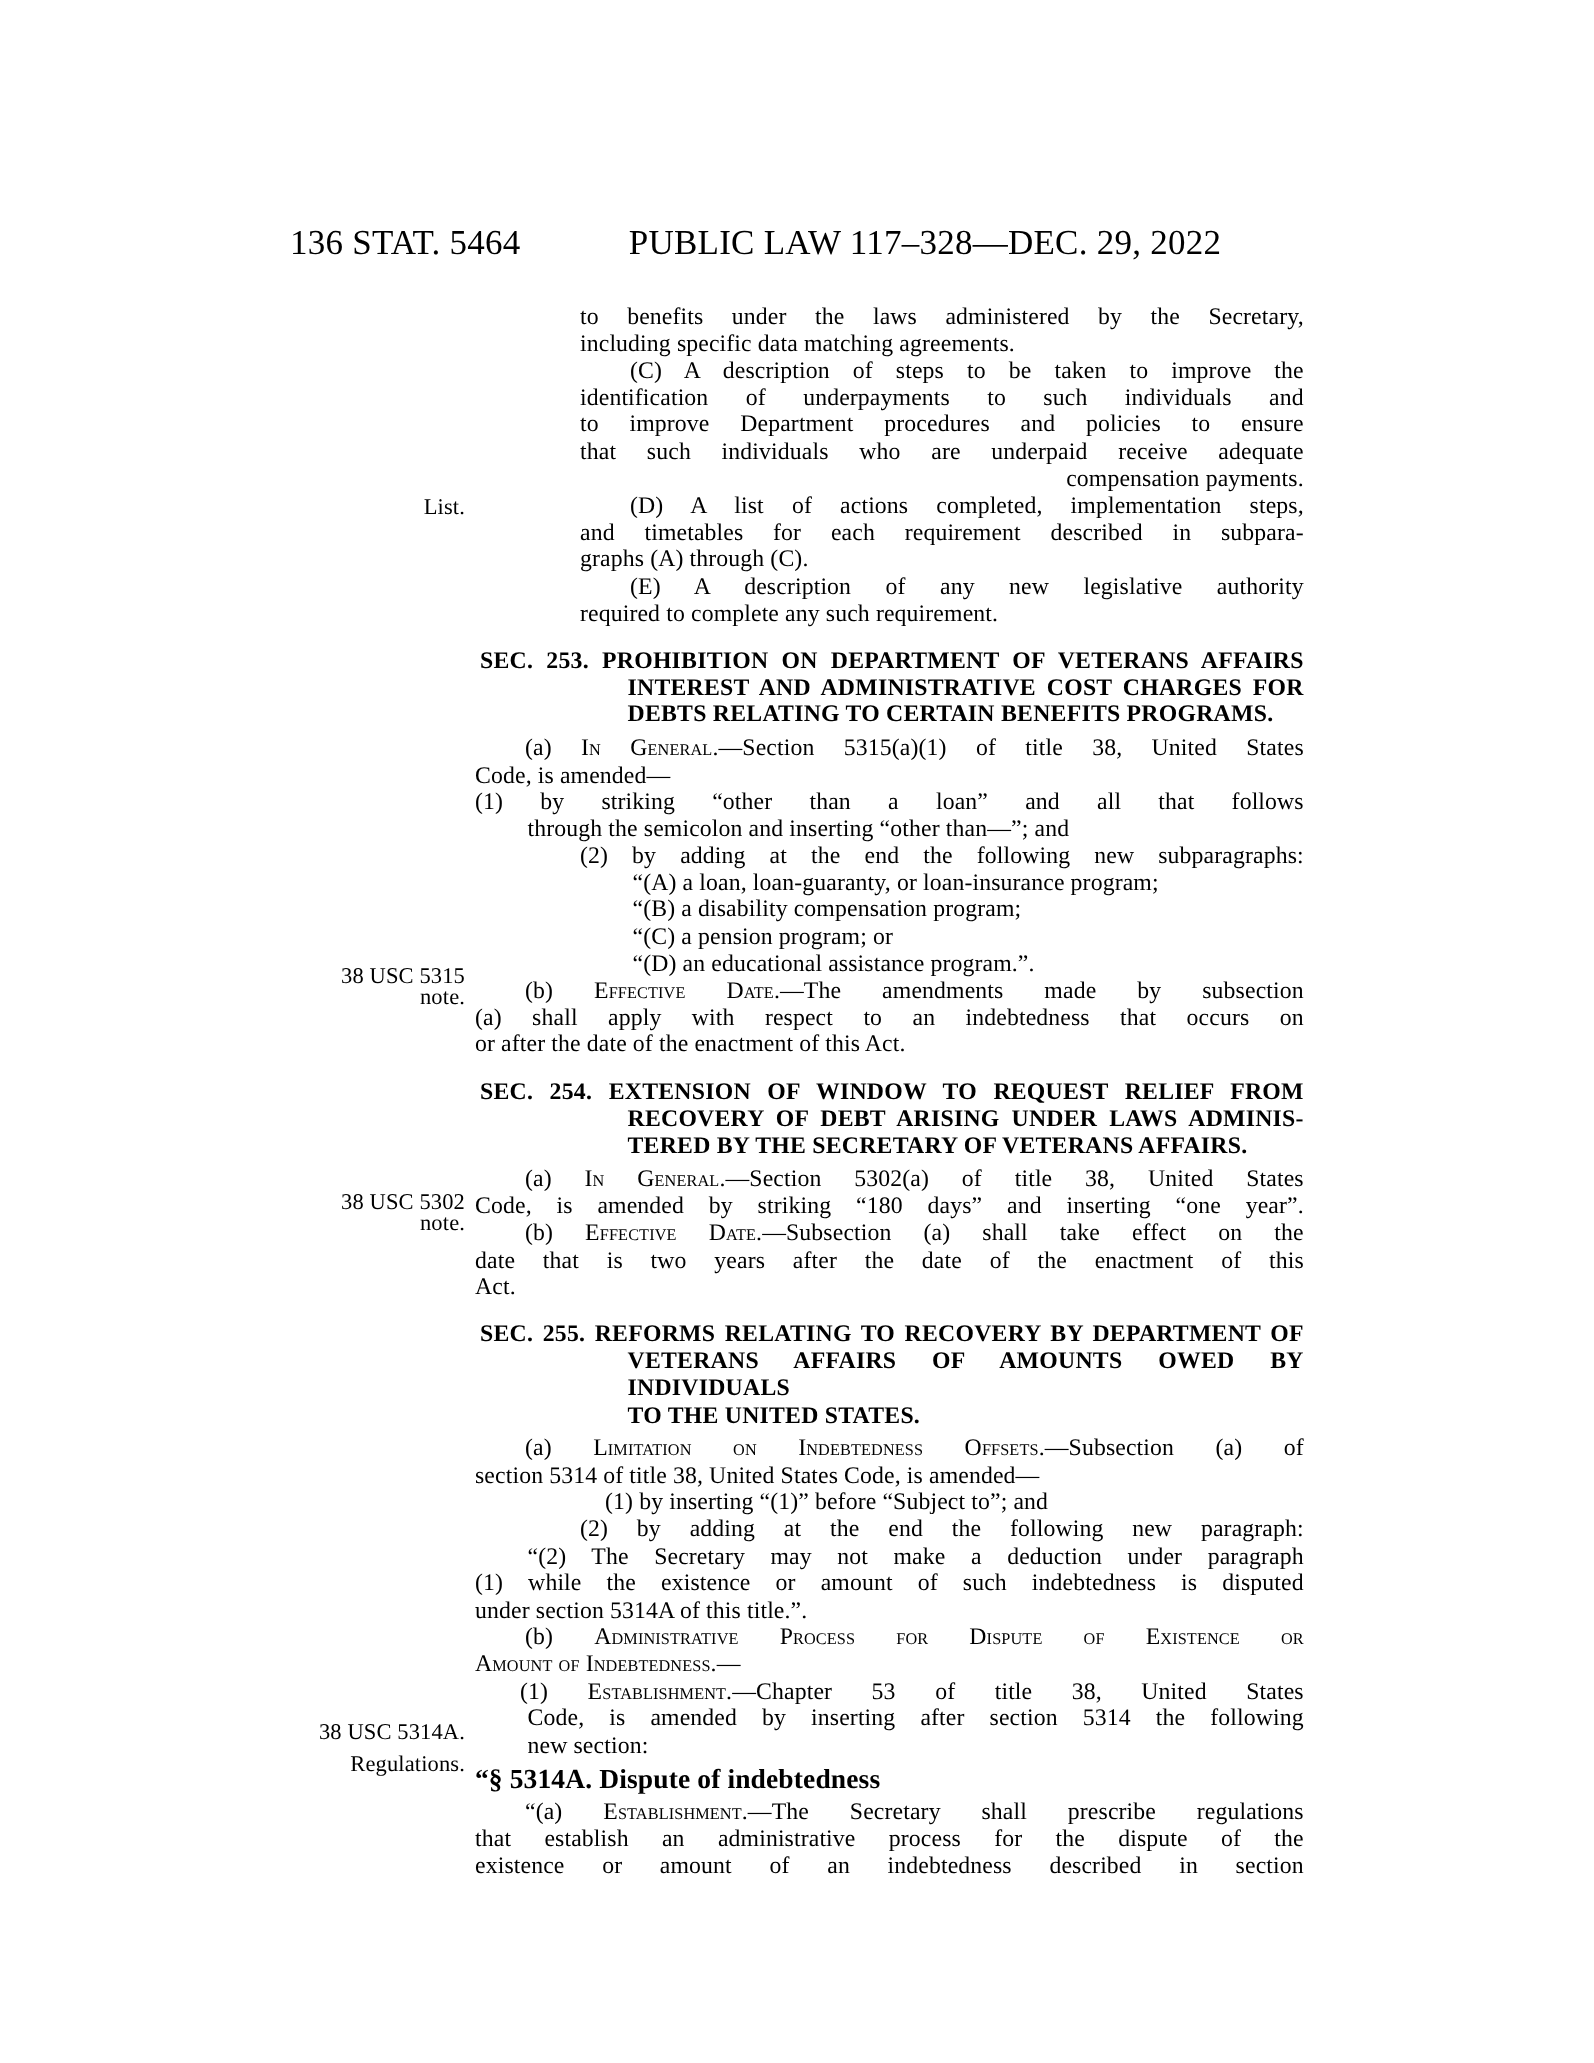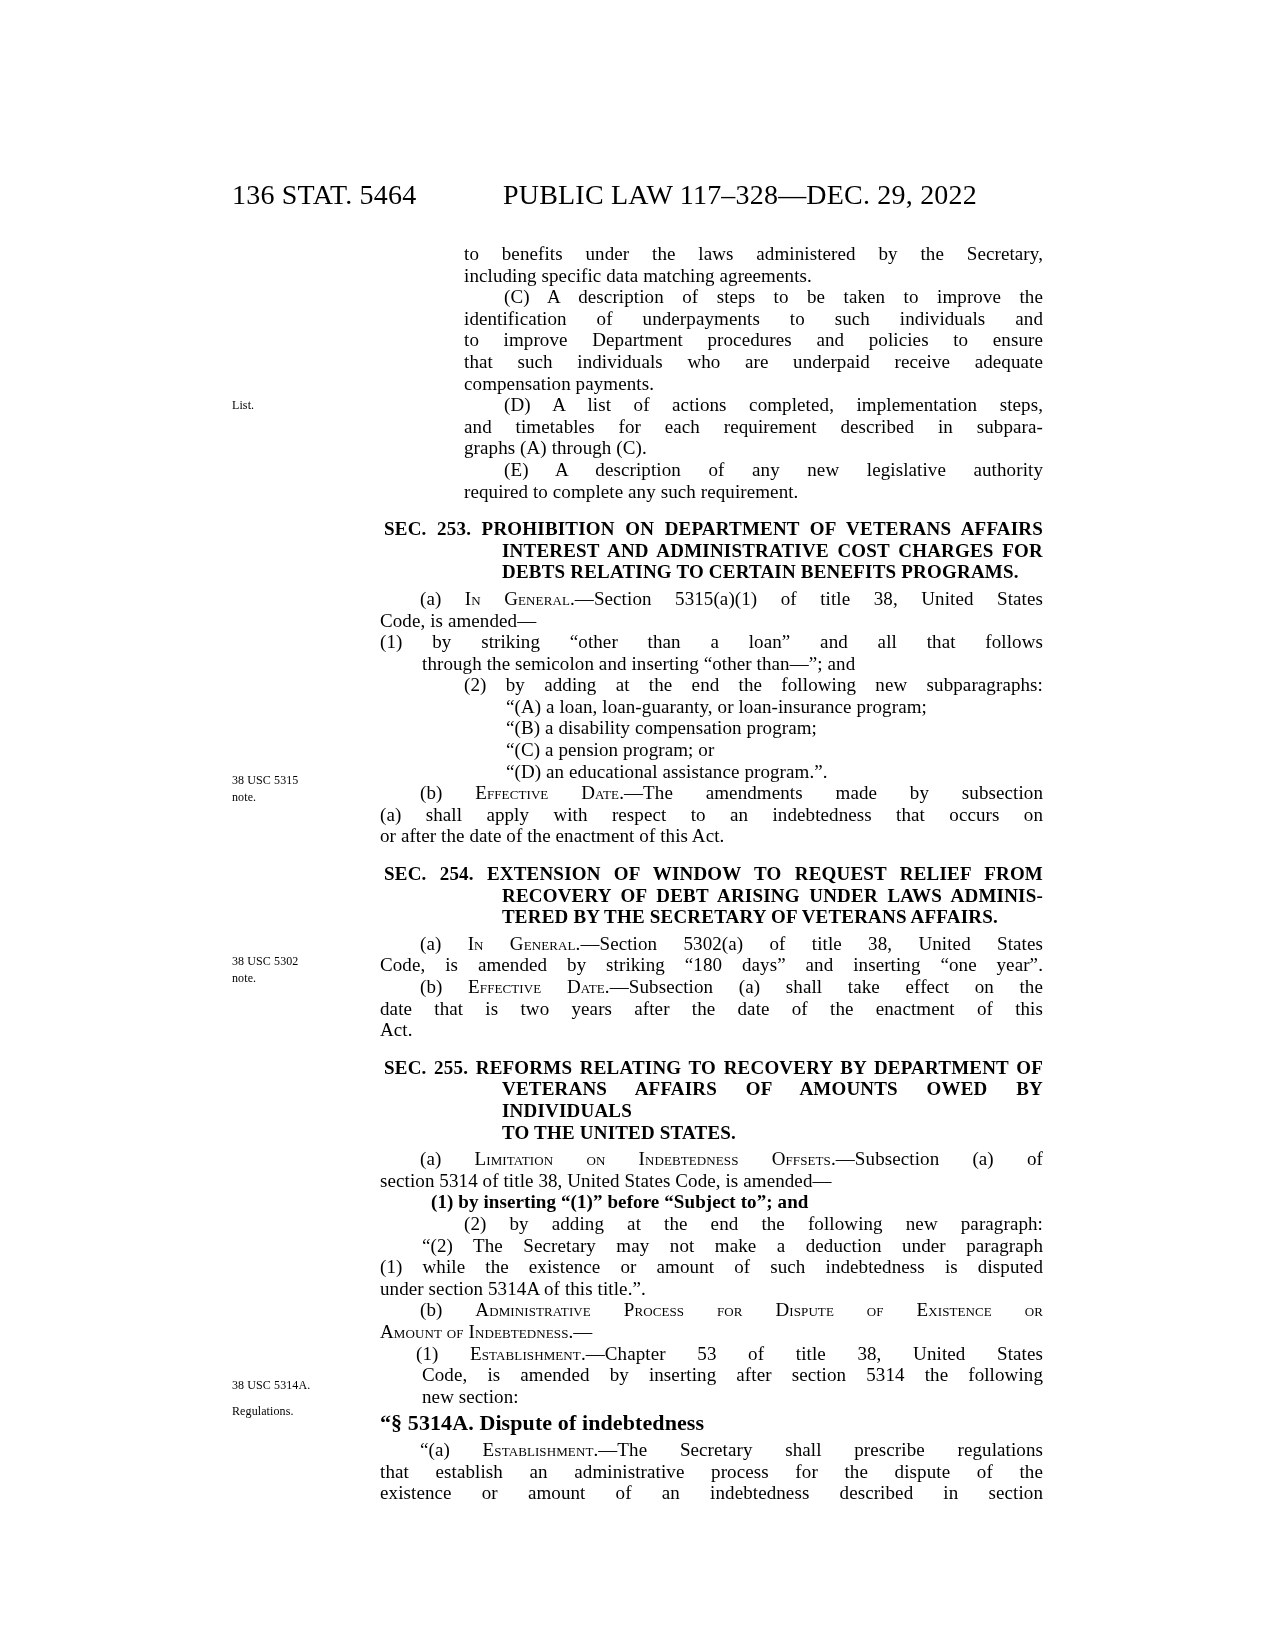--- a/index.html
+++ b/index.html
@@ -21,40 +21,40 @@
   }
   .block{margin:0}
   .line{min-height:21.6px;white-space:normal}
   .j{text-align:justify;text-align-last:justify}
   .sc{font-variant:small-caps}
   .h{font-weight:bold;margin-top:16px;margin-bottom:5px}
   .h .line{letter-spacing:.2px}
   .usc{font-weight:bold;font-size:22px;line-height:27px;margin-top:2px;margin-bottom:3px}
   .note{
     position:absolute;left:232px;width:140px;
-    font-size:12px;line-height:17px;letter-spacing:.1px;
+    font-size:18px;line-height:17px;letter-spacing:.1px;text-align:right;
   }
 </style>
 </head>
 <body>
 
 <div id="stat" class="hdr">136 STAT. 5464</div>
 <div id="pltitle" class="hdr">PUBLIC LAW 117–328—DEC. 29, 2022</div>
 
 <div id="doc">
     <div class="block">
       <div class="line j" style="margin-left: 84px;"><span>to benefits under the laws administered by the Secretary,</span></div>
       <div class="line" style="margin-left: 84px;"><span>including specific data matching agreements.</span></div>
     </div>
     <div class="block">
       <div class="line j" style="margin-left: 124px;"><span>(C) A description of steps to be taken to improve the</span></div>
       <div class="line j" style="margin-left: 84px;"><span>identification of underpayments to such individuals and</span></div>
       <div class="line j" style="margin-left: 84px;"><span>to improve Department procedures and policies to ensure</span></div>
       <div class="line j" style="margin-left: 84px;"><span>that such individuals who are underpaid receive adequate</span></div>
-      <div class="line" style="margin-left: 84px;"><span>compensation payments.</span></div>
+      <div class="line" style="margin-left: 36px; text-align: right;"><span>compensation payments.</span></div>
     </div>
     <div class="block">
       <div class="line j" style="margin-left: 124px;"><span>(D) A list of actions completed, implementation steps,</span></div>
       <div class="line j" style="margin-left: 84px;"><span>and timetables for each requirement described in subpara-</span></div>
       <div class="line" style="margin-left: 84px;"><span>graphs (A) through (C).</span></div>
     </div>
     <div class="block">
       <div class="line j" style="margin-left: 124px;"><span>(E) A description of any new legislative authority</span></div>
       <div class="line" style="margin-left: 84px;"><span>required to complete any such requirement.</span></div>
     </div>
@@ -108,21 +108,21 @@
     <div class="block h">
       <div class="line j" style="margin-left: 4px;"><span>SEC. 255. REFORMS RELATING TO RECOVERY BY DEPARTMENT OF</span></div>
       <div class="line j" style="margin-left: 122px;"><span>VETERANS AFFAIRS OF AMOUNTS OWED BY INDIVIDUALS</span></div>
       <div class="line" style="margin-left: 122px;"><span>TO THE UNITED STATES.</span></div>
     </div>
     <div class="block">
       <div class="line j" style="margin-left: 40px;"><span>(a) </span><span class="sc">Limitation on Indebtedness Offsets</span><span>.—Subsection (a) of</span></div>
       <div class="line" style="margin-left: 0px;"><span>section 5314 of title 38, United States Code, is amended—</span></div>
     </div>
     <div class="block">
-      <div class="line" style="margin-left: 51px; font-weight: bold;"><span>(1) by inserting “(1)” before “Subject to”; and</span></div>
+      <div class="line" style="margin-left: 104px;"><span>(1) by inserting “(1)” before “Subject to”; and</span></div>
     </div>
     <div class="block">
       <div class="line j" style="margin-left: 84px;"><span>(2) by adding at the end the following new paragraph:</span></div>
     </div>
     <div class="block">
       <div class="line j" style="margin-left: 42px;"><span>“(2) The Secretary may not make a deduction under paragraph</span></div>
       <div class="line j" style="margin-left: 0px;"><span>(1) while the existence or amount of such indebtedness is disputed</span></div>
       <div class="line" style="margin-left: 0px;"><span>under section 5314A of this title.”.</span></div>
     </div>
     <div class="block">

